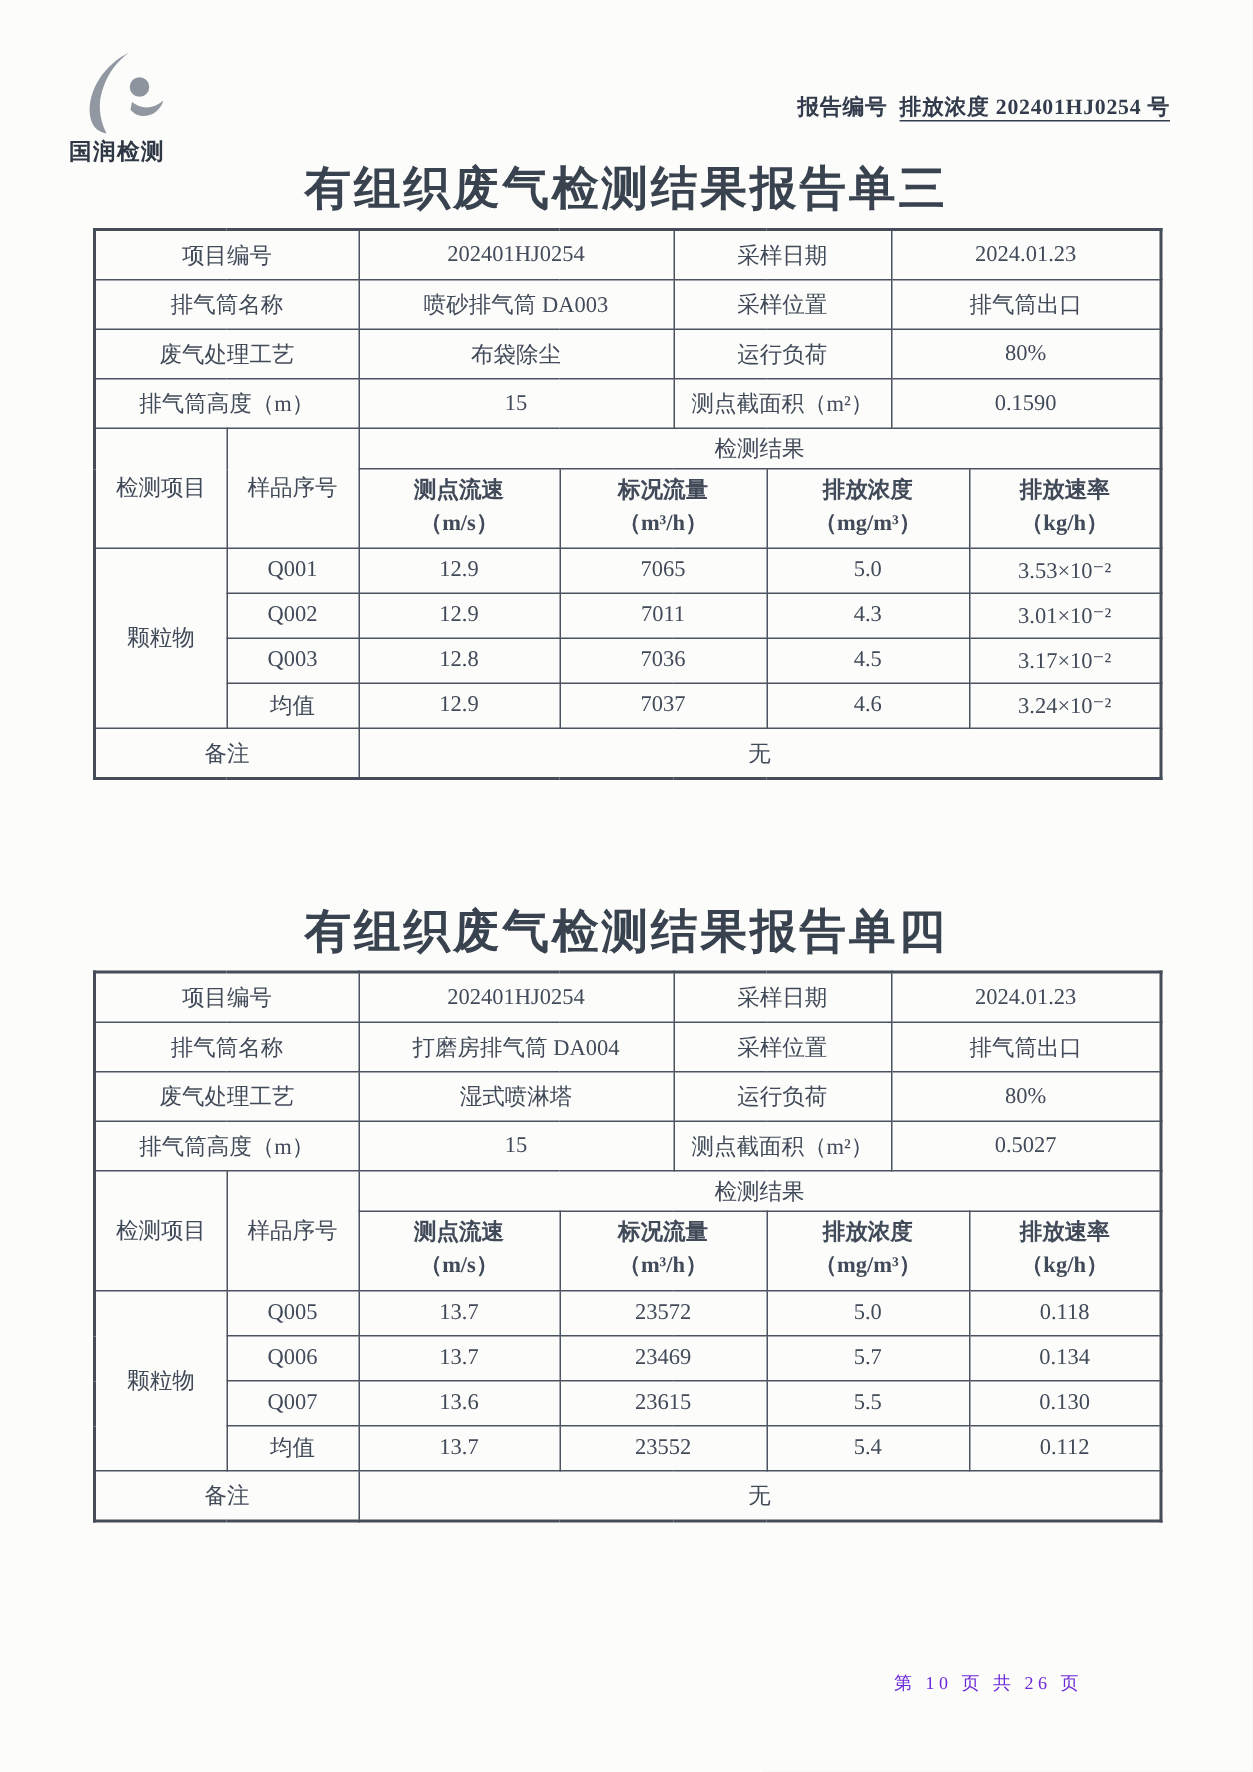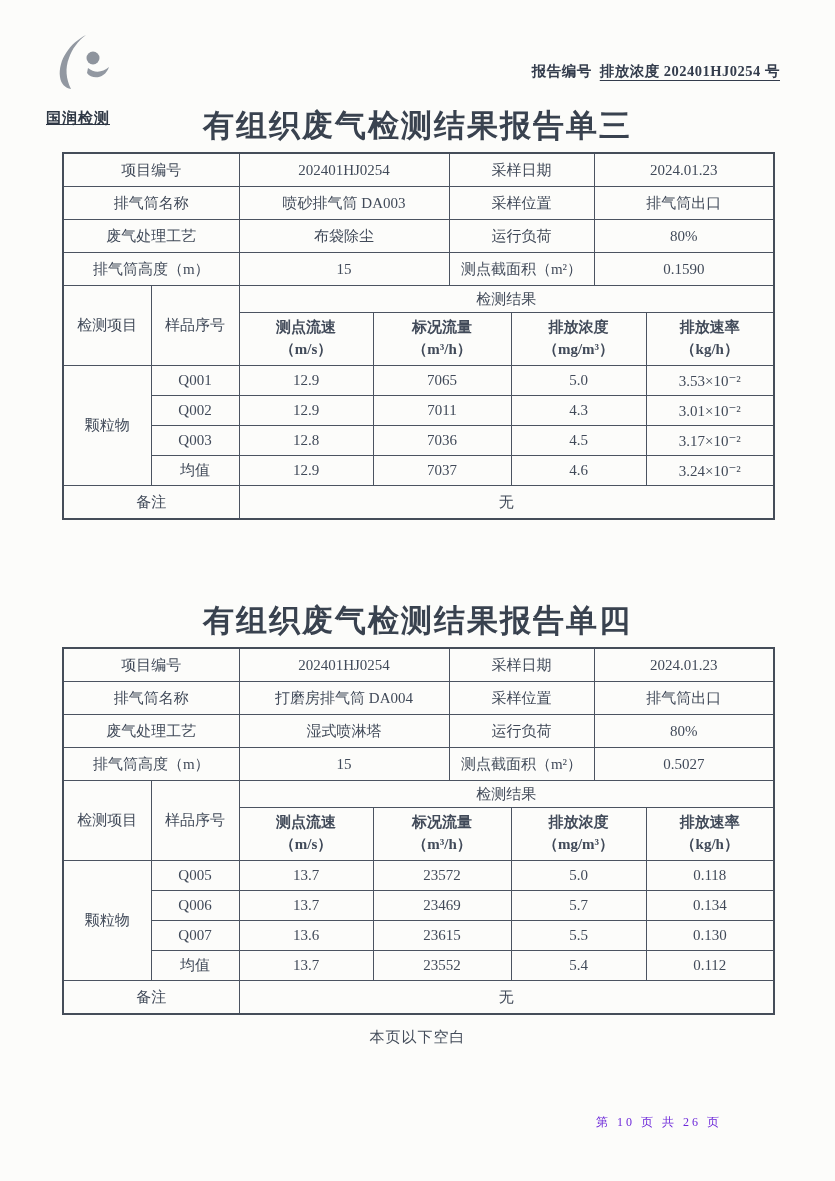--- a/index.html
+++ b/index.html
@@ -13,21 +13,21 @@
     margin:0 auto;
     background:#fcfcfa;
     color:#414a59;
     overflow:hidden;
   }
   
   .logo{position:absolute;left:46px;top:34px;width:110px;text-align:left;}
   .logo svg{display:block;margin-left:6px;}
   .logo-text{
     font-size:15px;font-weight:700;color:#2e3744;letter-spacing:1px;
-    margin-top:19px;font-family:"Liberation Sans","DejaVu Sans",sans-serif;text-decoration:underline;
+    margin-top:2px;font-family:"Liberation Sans","DejaVu Sans",sans-serif;
   }
   .report-no{
     position:absolute;top:62px;right:55px;
     font-size:14.5px;color:#333c4c;font-weight:600;letter-spacing:.5px;
   }
   .report-no .rn-value{
     text-decoration:underline;
     text-underline-offset:4px;
     margin-left:8px;
   }
@@ -285,17 +285,16 @@
         <td>0.112</td>
       </tr>
       <tr class="r-remark">
         <td colspan="2">备注</td>
         <td colspan="6">无</td>
       </tr>
     </tbody>
       </table>
   </div>
 
-  <div class="blank-note">本页以下空白</div>
 
   <div class="page-footer">第 10 页 共 26 页</div>
 
 </div>
 
 </body></html>

